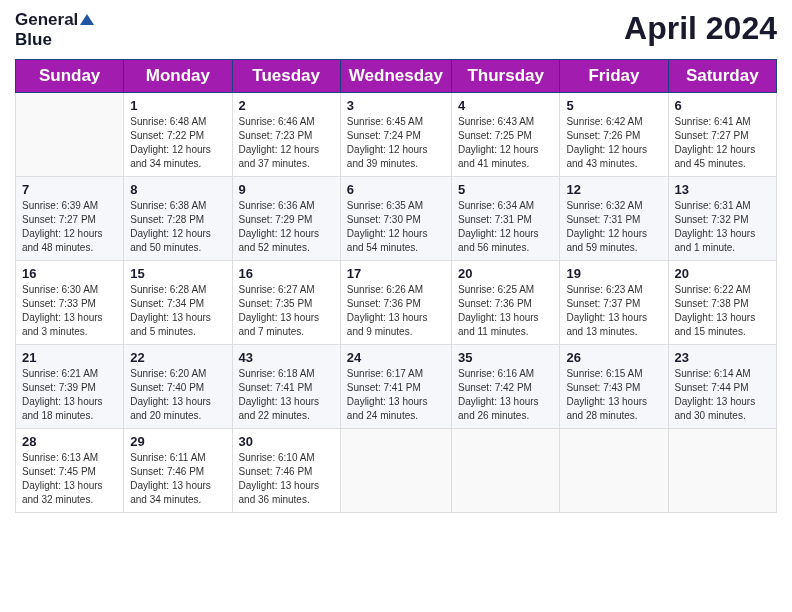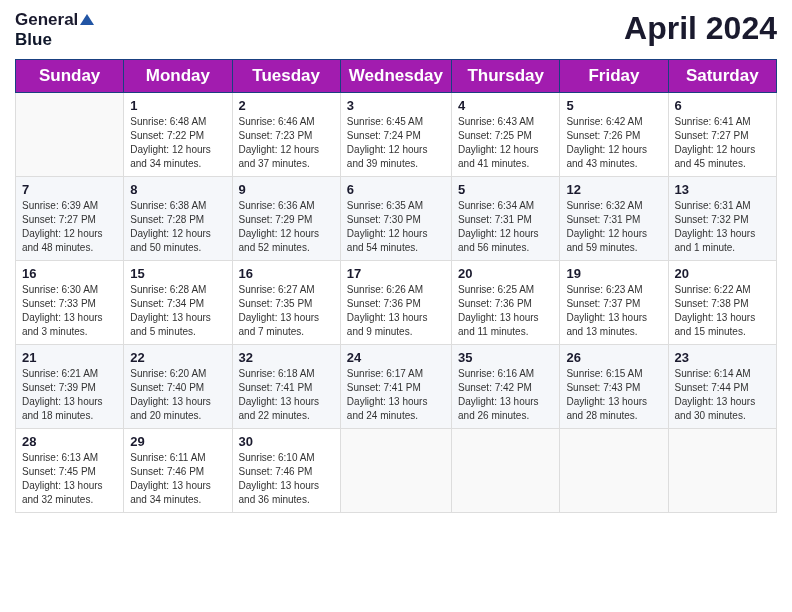--- a/index.html
+++ b/index.html
@@ -223,21 +223,21 @@
       <tr>
         <td>
           <span class="day-number">21</span>
           <div class="day-info">Sunrise: 6:21 AM<br>Sunset: 7:39 PM<br>Daylight: 13 hours<br>and 18 minutes.</div>
         </td>
         <td>
           <span class="day-number">22</span>
           <div class="day-info">Sunrise: 6:20 AM<br>Sunset: 7:40 PM<br>Daylight: 13 hours<br>and 20 minutes.</div>
         </td>
         <td>
-          <span class="day-number">32</span>
+          <span class="day-number">43</span>
           <div class="day-info">Sunrise: 6:18 AM<br>Sunset: 7:41 PM<br>Daylight: 13 hours<br>and 22 minutes.</div>
         </td>
         <td>
           <span class="day-number">24</span>
           <div class="day-info">Sunrise: 6:17 AM<br>Sunset: 7:41 PM<br>Daylight: 13 hours<br>and 24 minutes.</div>
         </td>
         <td>
           <span class="day-number">35</span>
           <div class="day-info">Sunrise: 6:16 AM<br>Sunset: 7:42 PM<br>Daylight: 13 hours<br>and 26 minutes.</div>
         </td>

